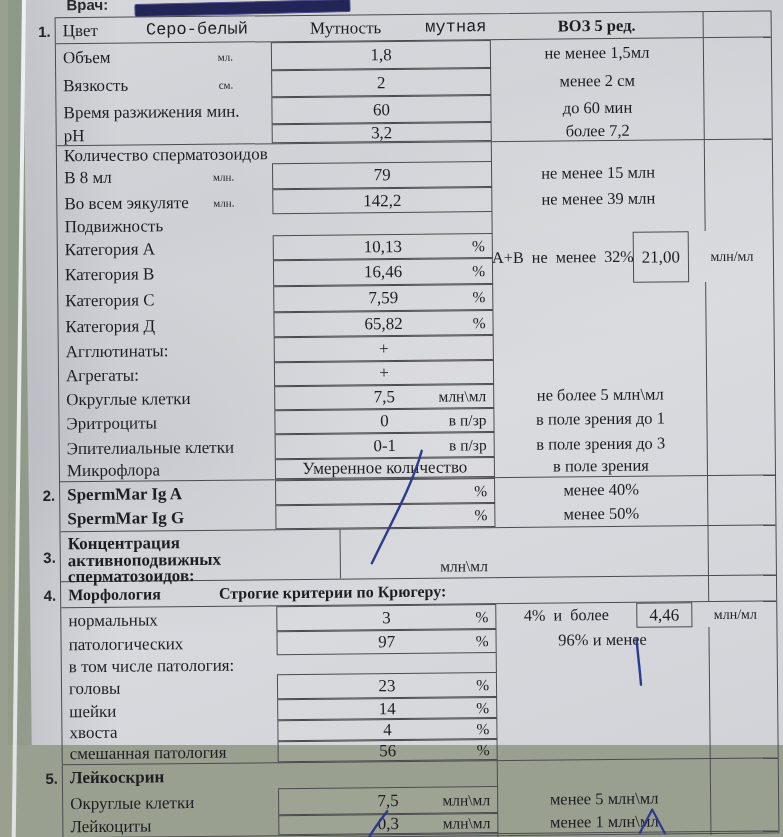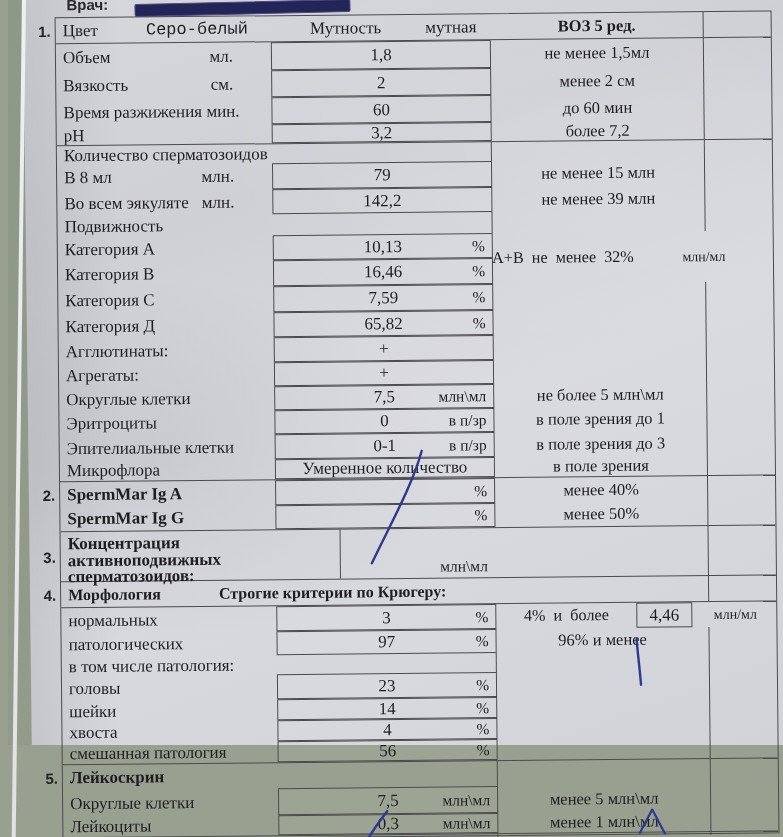--- a/index.html
+++ b/index.html
@@ -32,21 +32,21 @@
     background:var(--bar);border:1px solid #4a4c86;border-radius:2px;transform:rotate(-0.8deg);}
   .tbl{position:absolute;left:50px;top:14px;width:717px;height:823px;box-sizing:border-box;
     border:1.6px solid var(--line);border-top-width:1.9px;}
   .row{position:relative;display:flex;box-sizing:border-box;}
   .row.hline{border-bottom:1.6px solid var(--line);}
   .num{position:absolute;left:-31px;width:26px;text-align:right;
     font:700 15px "Liberation Sans",sans-serif;color:#232327;
     top:50%;transform:translateY(-50%);}
   .c-lbl{width:215px;display:flex;align-items:center;padding-left:7px;box-sizing:border-box;
     font-size:17px;white-space:nowrap;}
-  .c-lbl .u{margin-left:auto;margin-right:38px;font-size:17px;}
+  .c-lbl .u{margin-left:auto;margin-right:38px;font-size:11px;}
   .c-val{width:220px;position:relative;border:1.3px solid var(--line);box-sizing:border-box;
     display:flex;align-items:center;justify-content:center;font-size:17px;background:rgba(255,255,255,.05);}
   .c-val .unit{position:absolute;right:7px;font-size:15.5px;}
   .c-norm{width:213px;display:flex;align-items:center;justify-content:center;
     font-size:16.5px;box-sizing:border-box;border-right:1.3px solid var(--line);text-align:center;white-space:nowrap;}
   .c-norm.nb{border-right:none;}
   .c-extra{flex:1;}
   .c-sub{width:435px;display:flex;align-items:center;padding-left:7px;box-sizing:border-box;
     font-size:17px;border-right:1.3px solid var(--line);white-space:nowrap;}
   .bold{font-weight:700;}
@@ -76,21 +76,21 @@
   <div class="content">
     <div class="doctor">Врач:</div>
     <div class="redact"></div>
     <div class="tbl" id="tbl">
         <div class="row hline" style="height: 26px;">
           <div class="num">1.</div>
           <div class="head1-left">
             <div style="margin-left: 7px;">Цвет</div>
             <div style="margin-left: 48px; font-family: Liberation Mono, monospace;">Серо-белый</div>
             <div style="margin-left: 62px;">Мутность</div>
-            <div style="margin-left: 44px;">мутная</div>
+            <div style="margin-left: 44px; font-family: Liberation Mono, monospace;">мутная</div>
           </div>
           <div class="c-norm bold">ВОЗ 5 ред.</div>
           <div class="c-extra"></div>
         </div>
         <div class="row" style="height: 28px;">
           <div class="c-lbl">
             <div>Объем</div>
             <div class="u">мл.</div>
           </div>
           <div class="c-val">
@@ -167,20 +167,21 @@
             <div>Категория А</div>
           </div>
           <div class="c-val">
             <div>10,13</div>
             <div class="unit">%</div>
           </div>
           <div class="c-norm nb"></div>
           <div class="c-extra"></div>
           <div class="ab" style="height: 51px;">
             <div class="abnorm">А+В не менее 32%</div>
+            <div class="abval">21,00</div>
             <div class="abunit">млн/мл</div>
           </div>
         </div>
         <div class="row" style="height: 26px;">
           <div class="c-lbl">
             <div>Категория В</div>
           </div>
           <div class="c-val">
             <div>16,46</div>
             <div class="unit">%</div>

